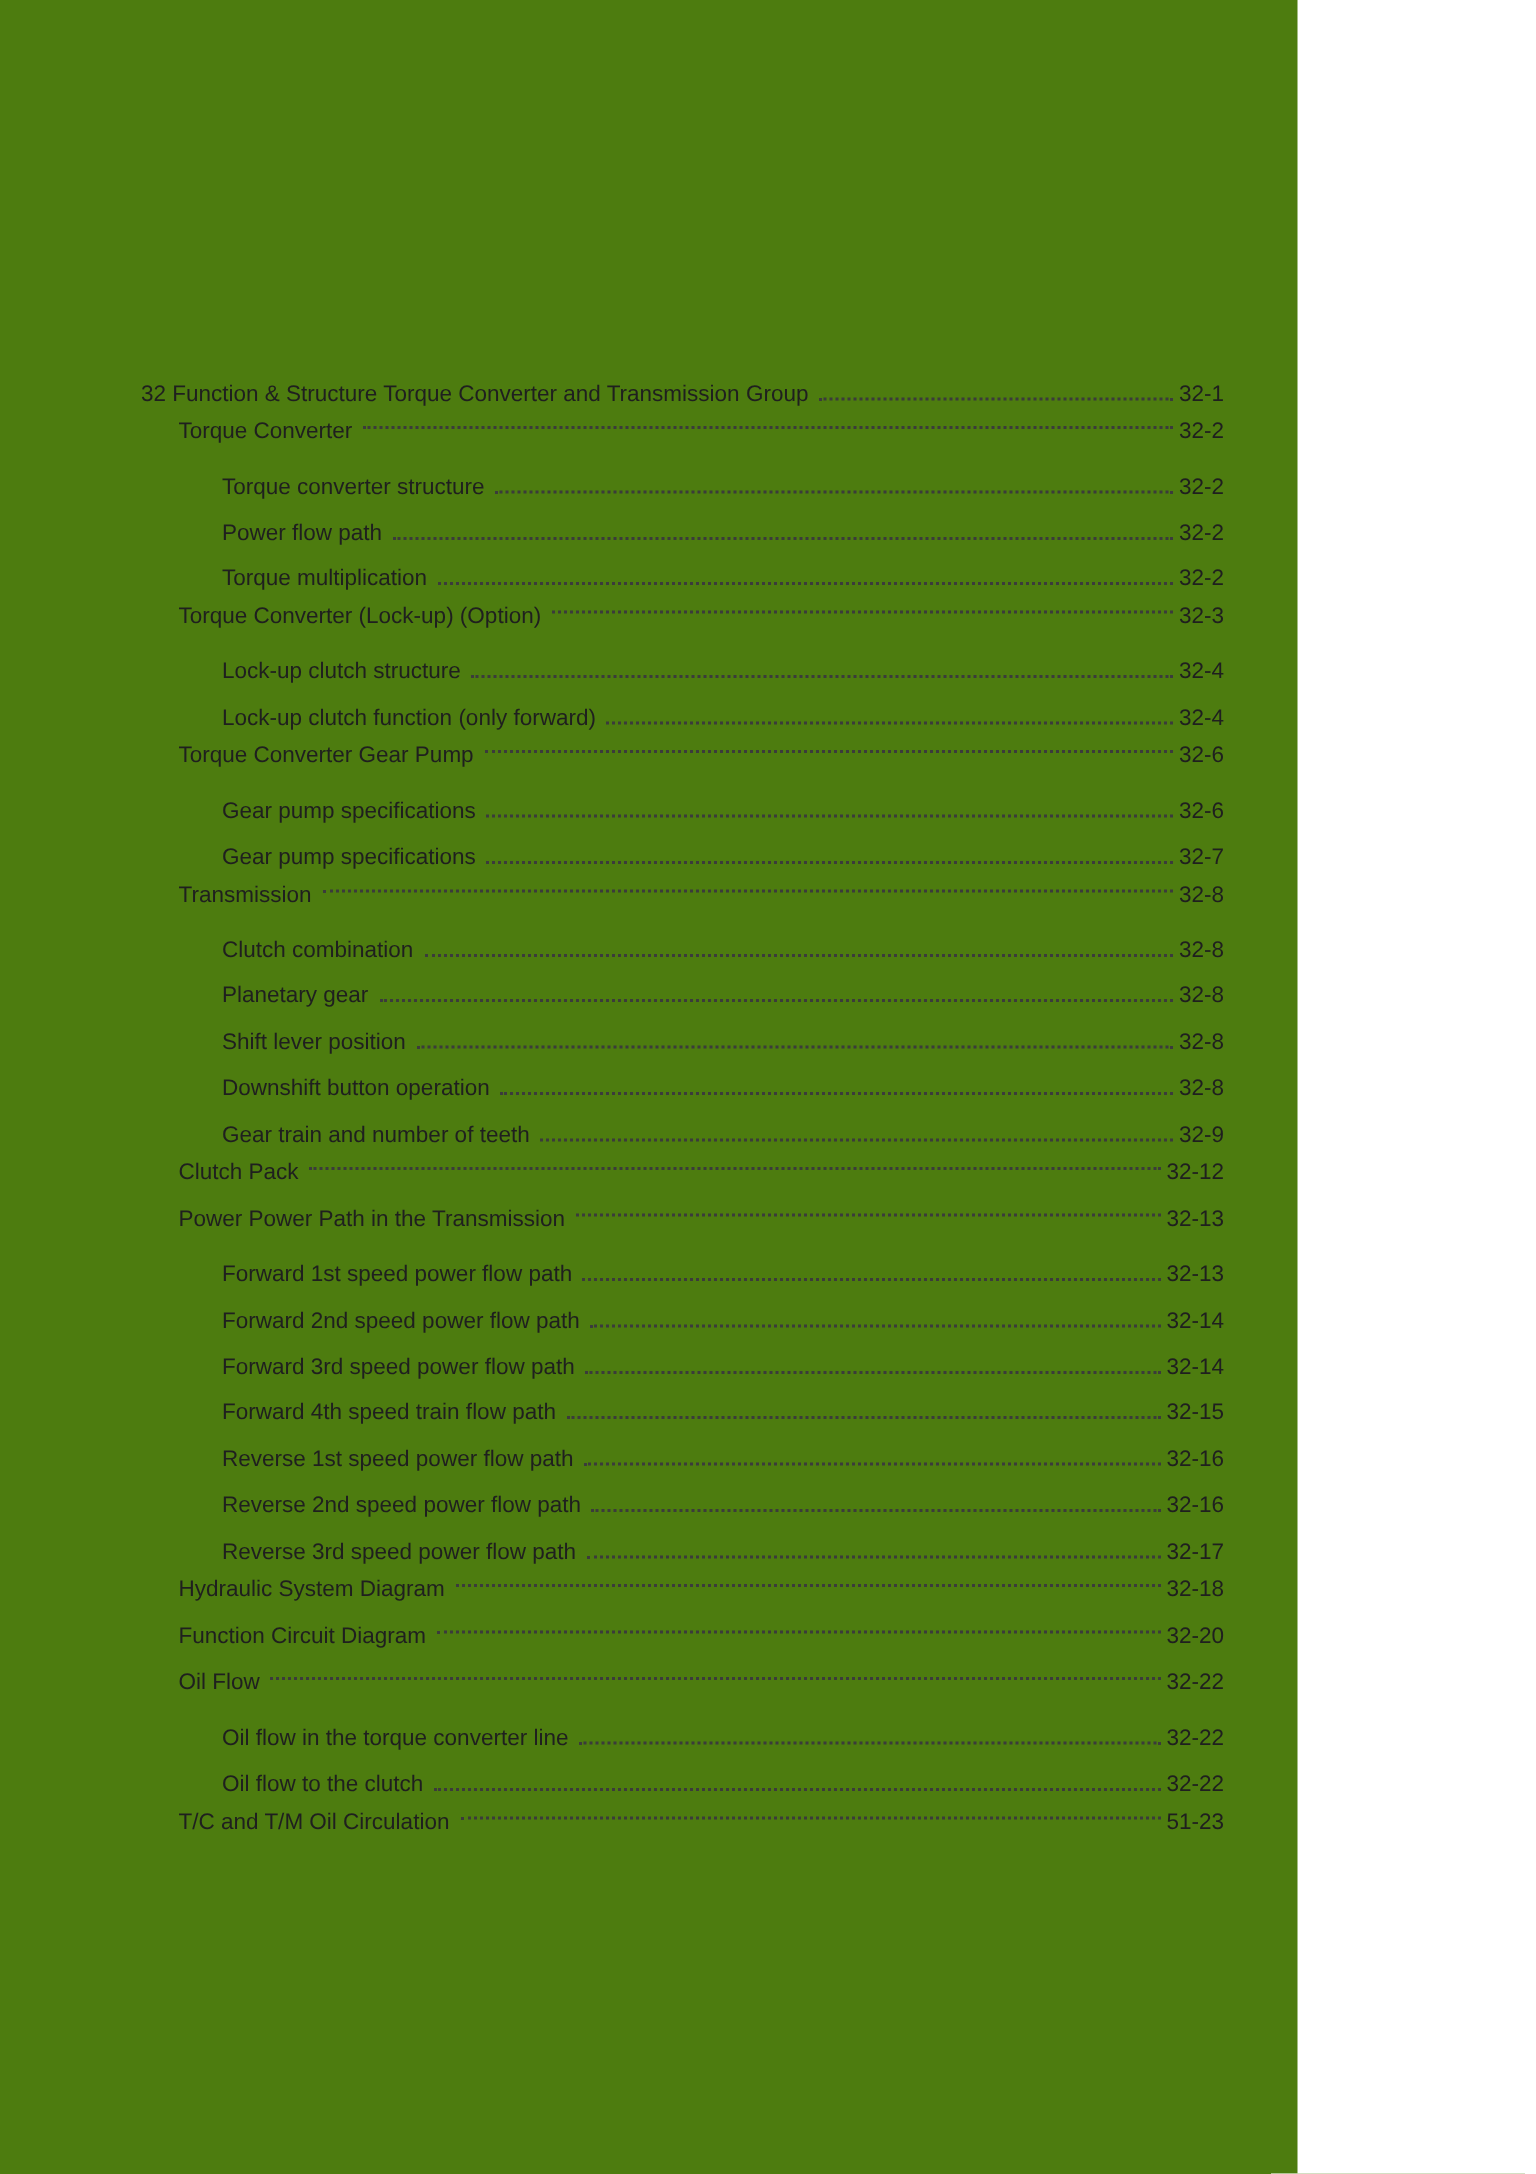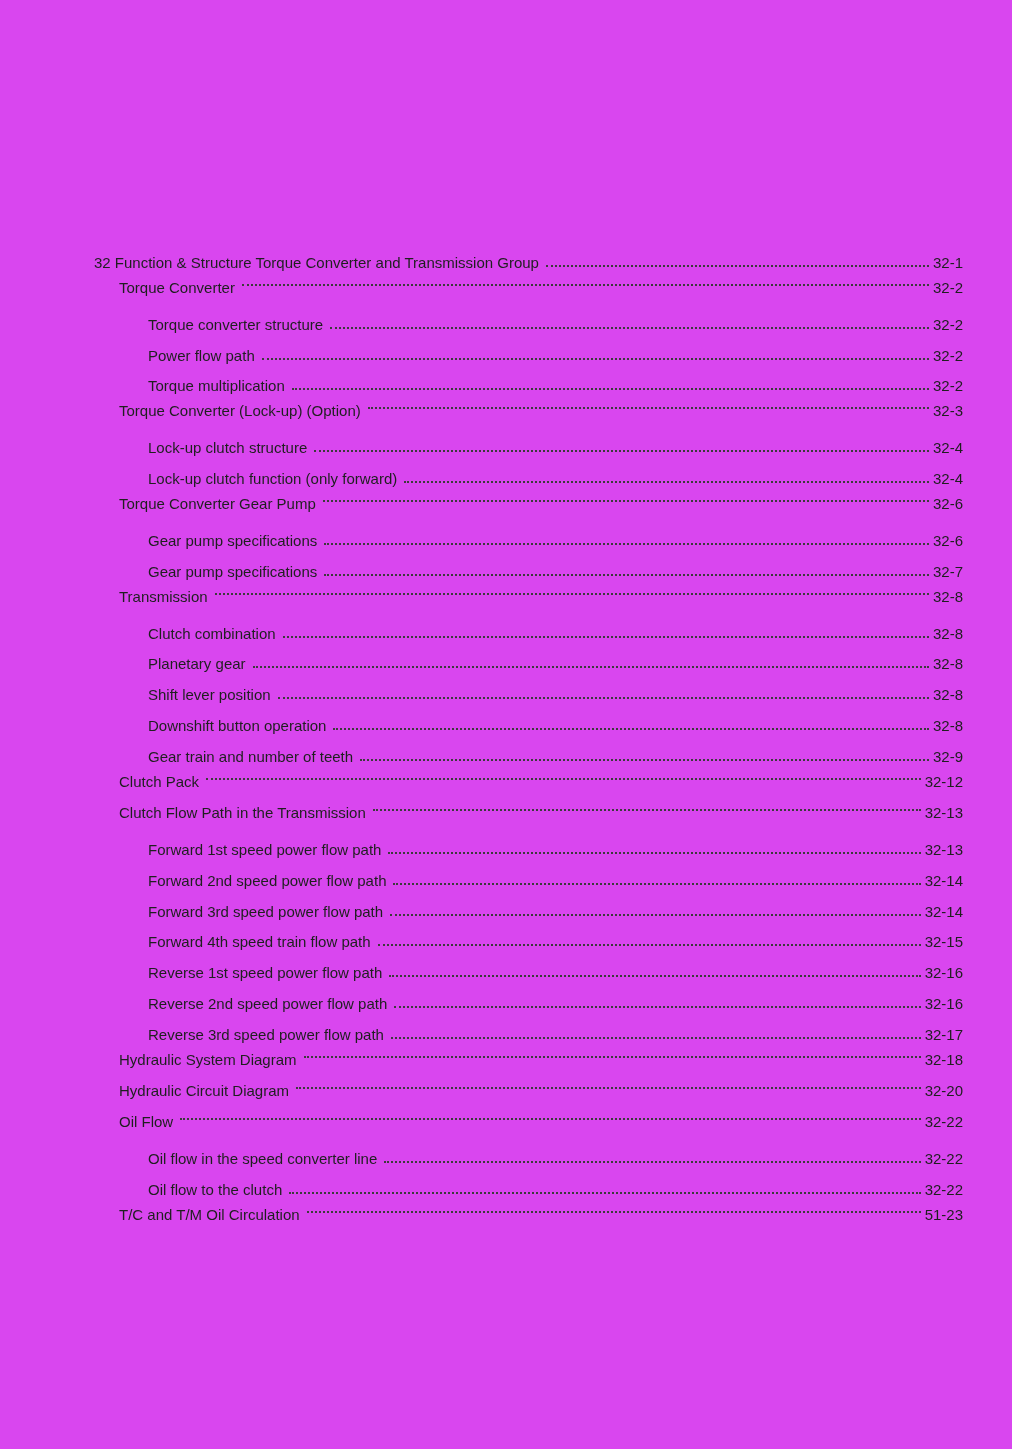--- a/index.html
+++ b/index.html
@@ -6,23 +6,23 @@
   html, body {
     width: 1024px;
     height: 1449px;
     background: #ffffff;
     font-family: "Liberation Sans", sans-serif;
     color: #1f1f1f;
     overflow: hidden;
   }
   .page {
     position: relative;
-    width: 1012px;
+    width: 865px;
     height: 1449px;
-    background: #d946ef;
+    background: #4d7c0f;
   }
   .toc {
     position: absolute;
     top: 241px;
     left: 94px;
     right: 49px;
   }
   .toc-row {
     display: flex;
     align-items: flex-end;
@@ -156,21 +156,21 @@
     <span class="toc-page">32-9</span>
   </div>
 
   <div class="toc-row level-1">
     <span class="toc-label">Clutch Pack</span>
     <span class="toc-leader"></span>
     <span class="toc-page">32-12</span>
   </div>
 
   <div class="toc-row level-1">
-    <span class="toc-label">Clutch Flow Path in the Transmission</span>
+    <span class="toc-label">Power Power Path in the Transmission</span>
     <span class="toc-leader"></span>
     <span class="toc-page">32-13</span>
   </div>
 
   <div class="toc-row level-2">
     <span class="toc-label">Forward 1st speed power flow path</span>
     <span class="toc-leader"></span>
     <span class="toc-page">32-13</span>
   </div>
 
@@ -210,33 +210,33 @@
     <span class="toc-page">32-17</span>
   </div>
 
   <div class="toc-row level-1">
     <span class="toc-label">Hydraulic System Diagram</span>
     <span class="toc-leader"></span>
     <span class="toc-page">32-18</span>
   </div>
 
   <div class="toc-row level-1">
-    <span class="toc-label">Hydraulic Circuit Diagram</span>
+    <span class="toc-label">Function Circuit Diagram</span>
     <span class="toc-leader"></span>
     <span class="toc-page">32-20</span>
   </div>
 
   <div class="toc-row level-1">
     <span class="toc-label">Oil Flow</span>
     <span class="toc-leader"></span>
     <span class="toc-page">32-22</span>
   </div>
 
   <div class="toc-row level-2">
-    <span class="toc-label">Oil flow in the speed converter line</span>
+    <span class="toc-label">Oil flow in the torque converter line</span>
     <span class="toc-leader"></span>
     <span class="toc-page">32-22</span>
   </div>
 
   <div class="toc-row level-2">
     <span class="toc-label">Oil flow to the clutch</span>
     <span class="toc-leader"></span>
     <span class="toc-page">32-22</span>
   </div>
 

